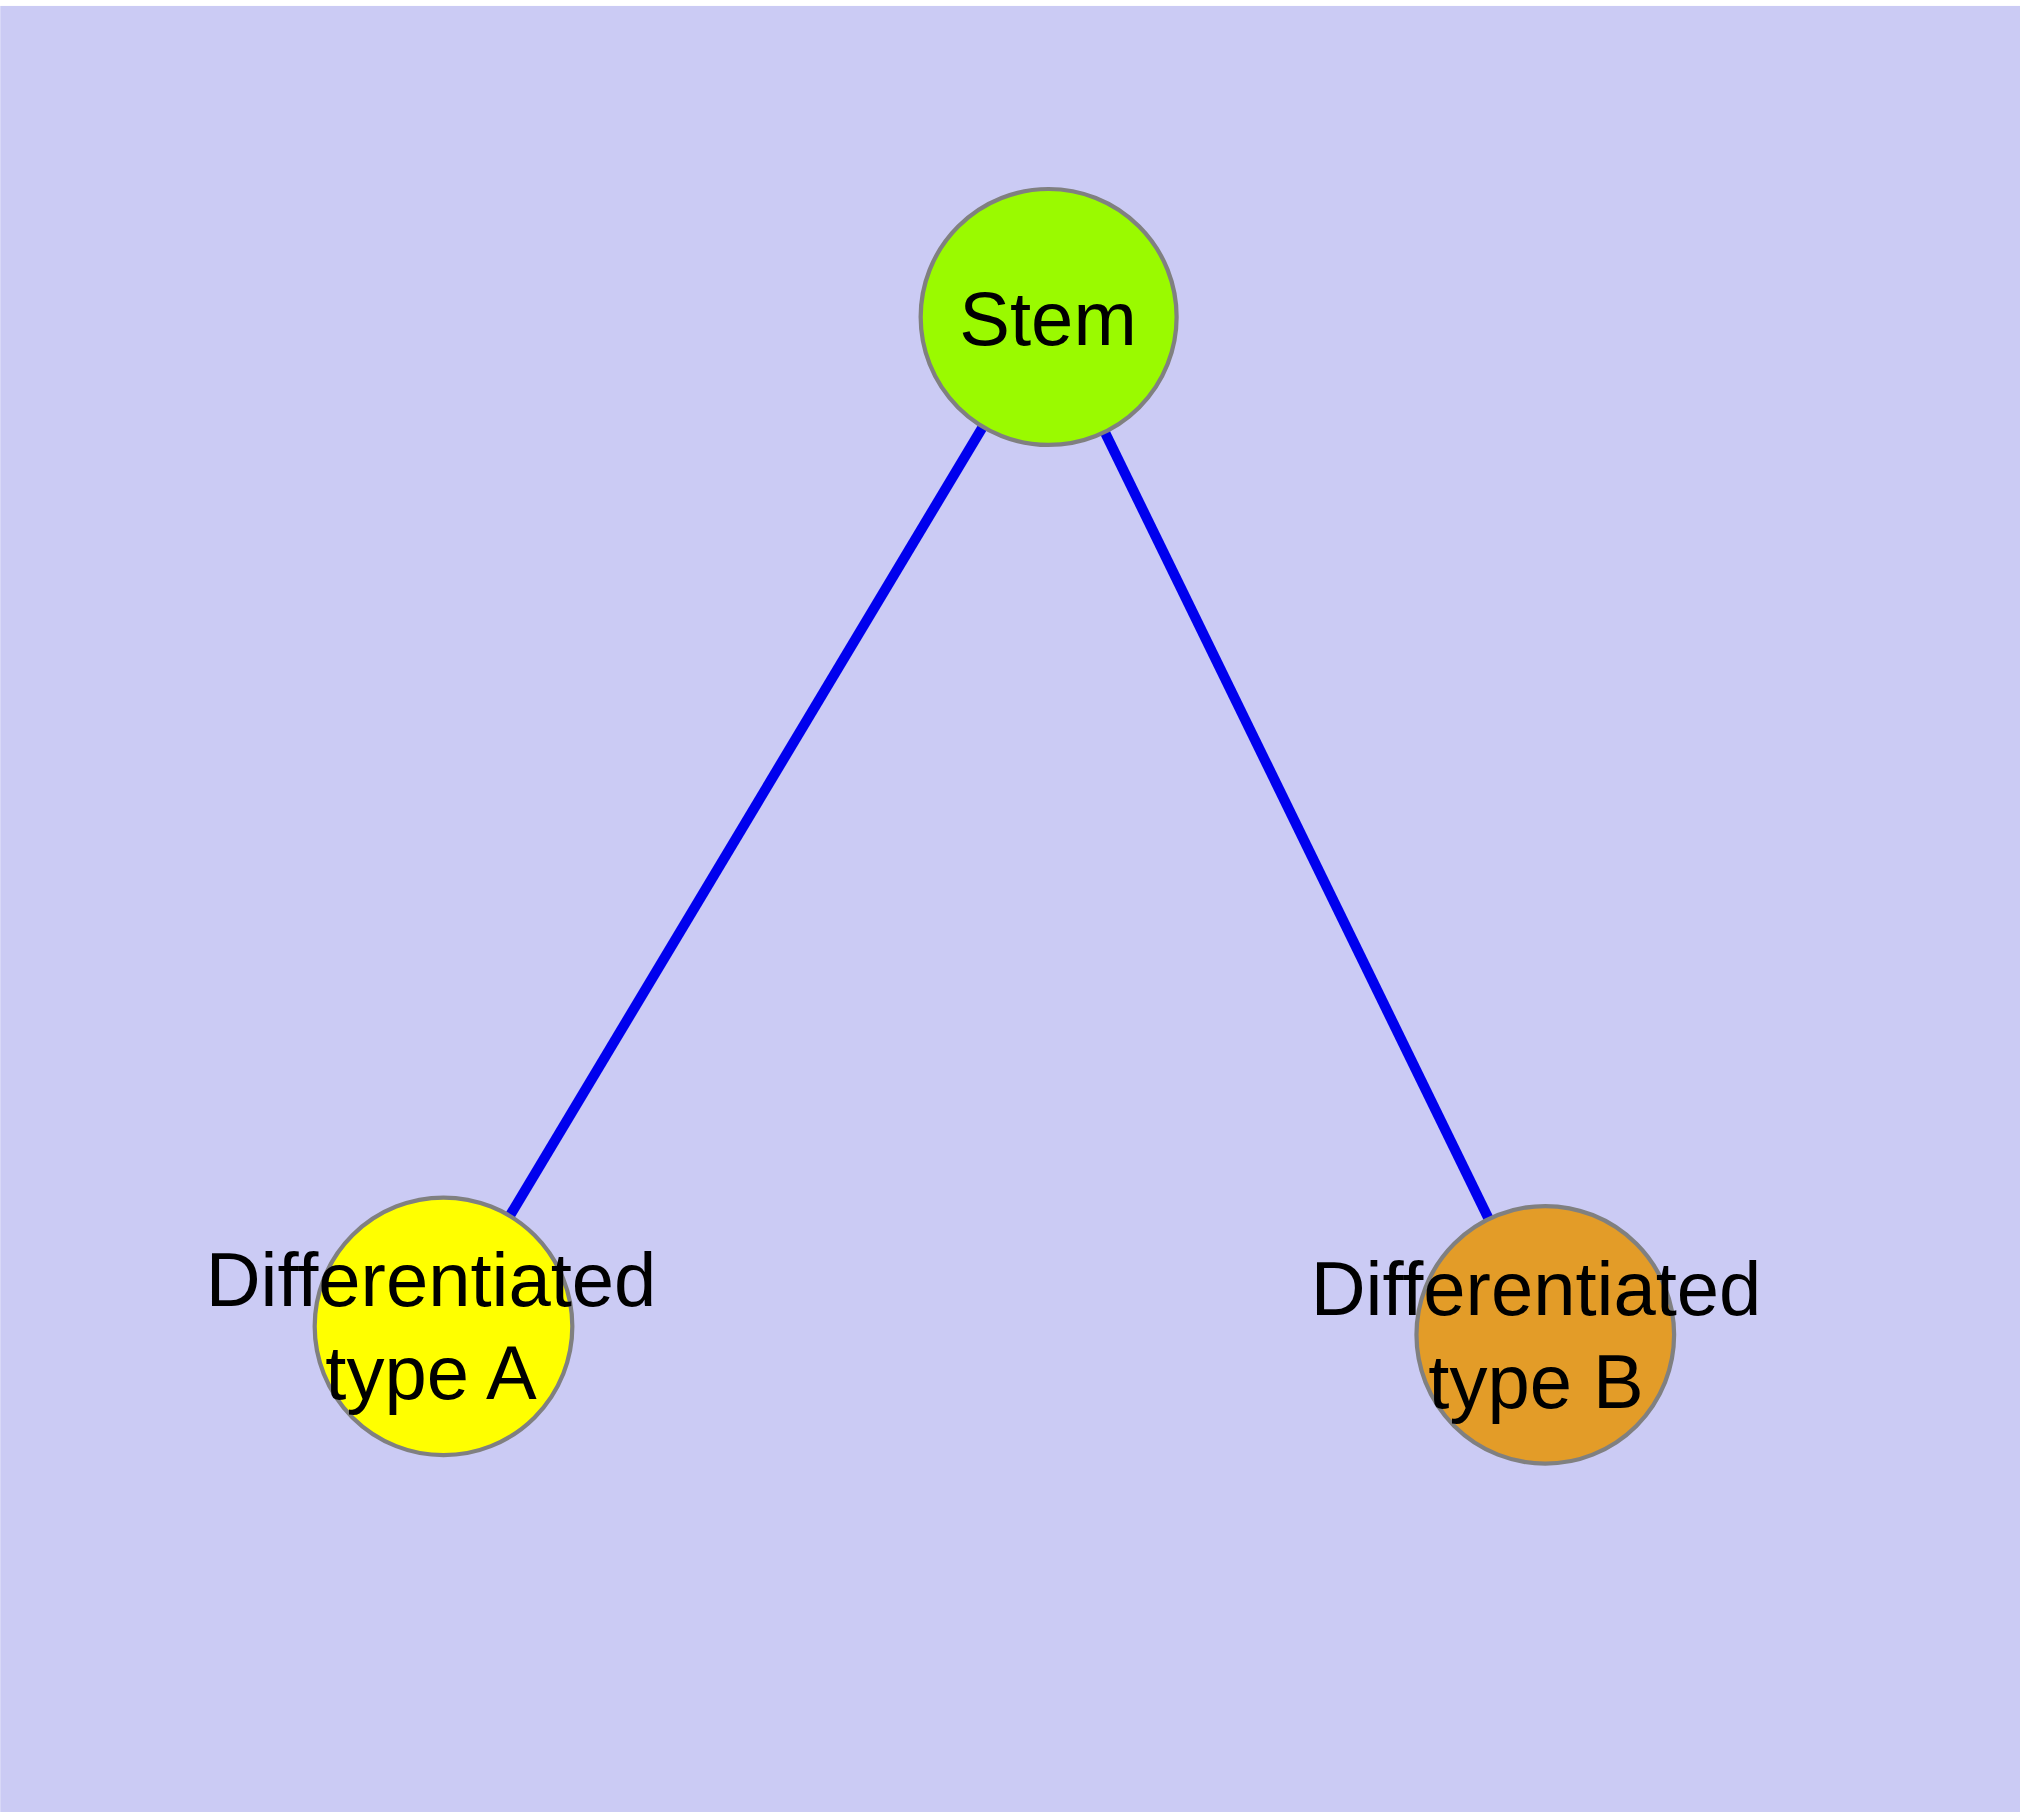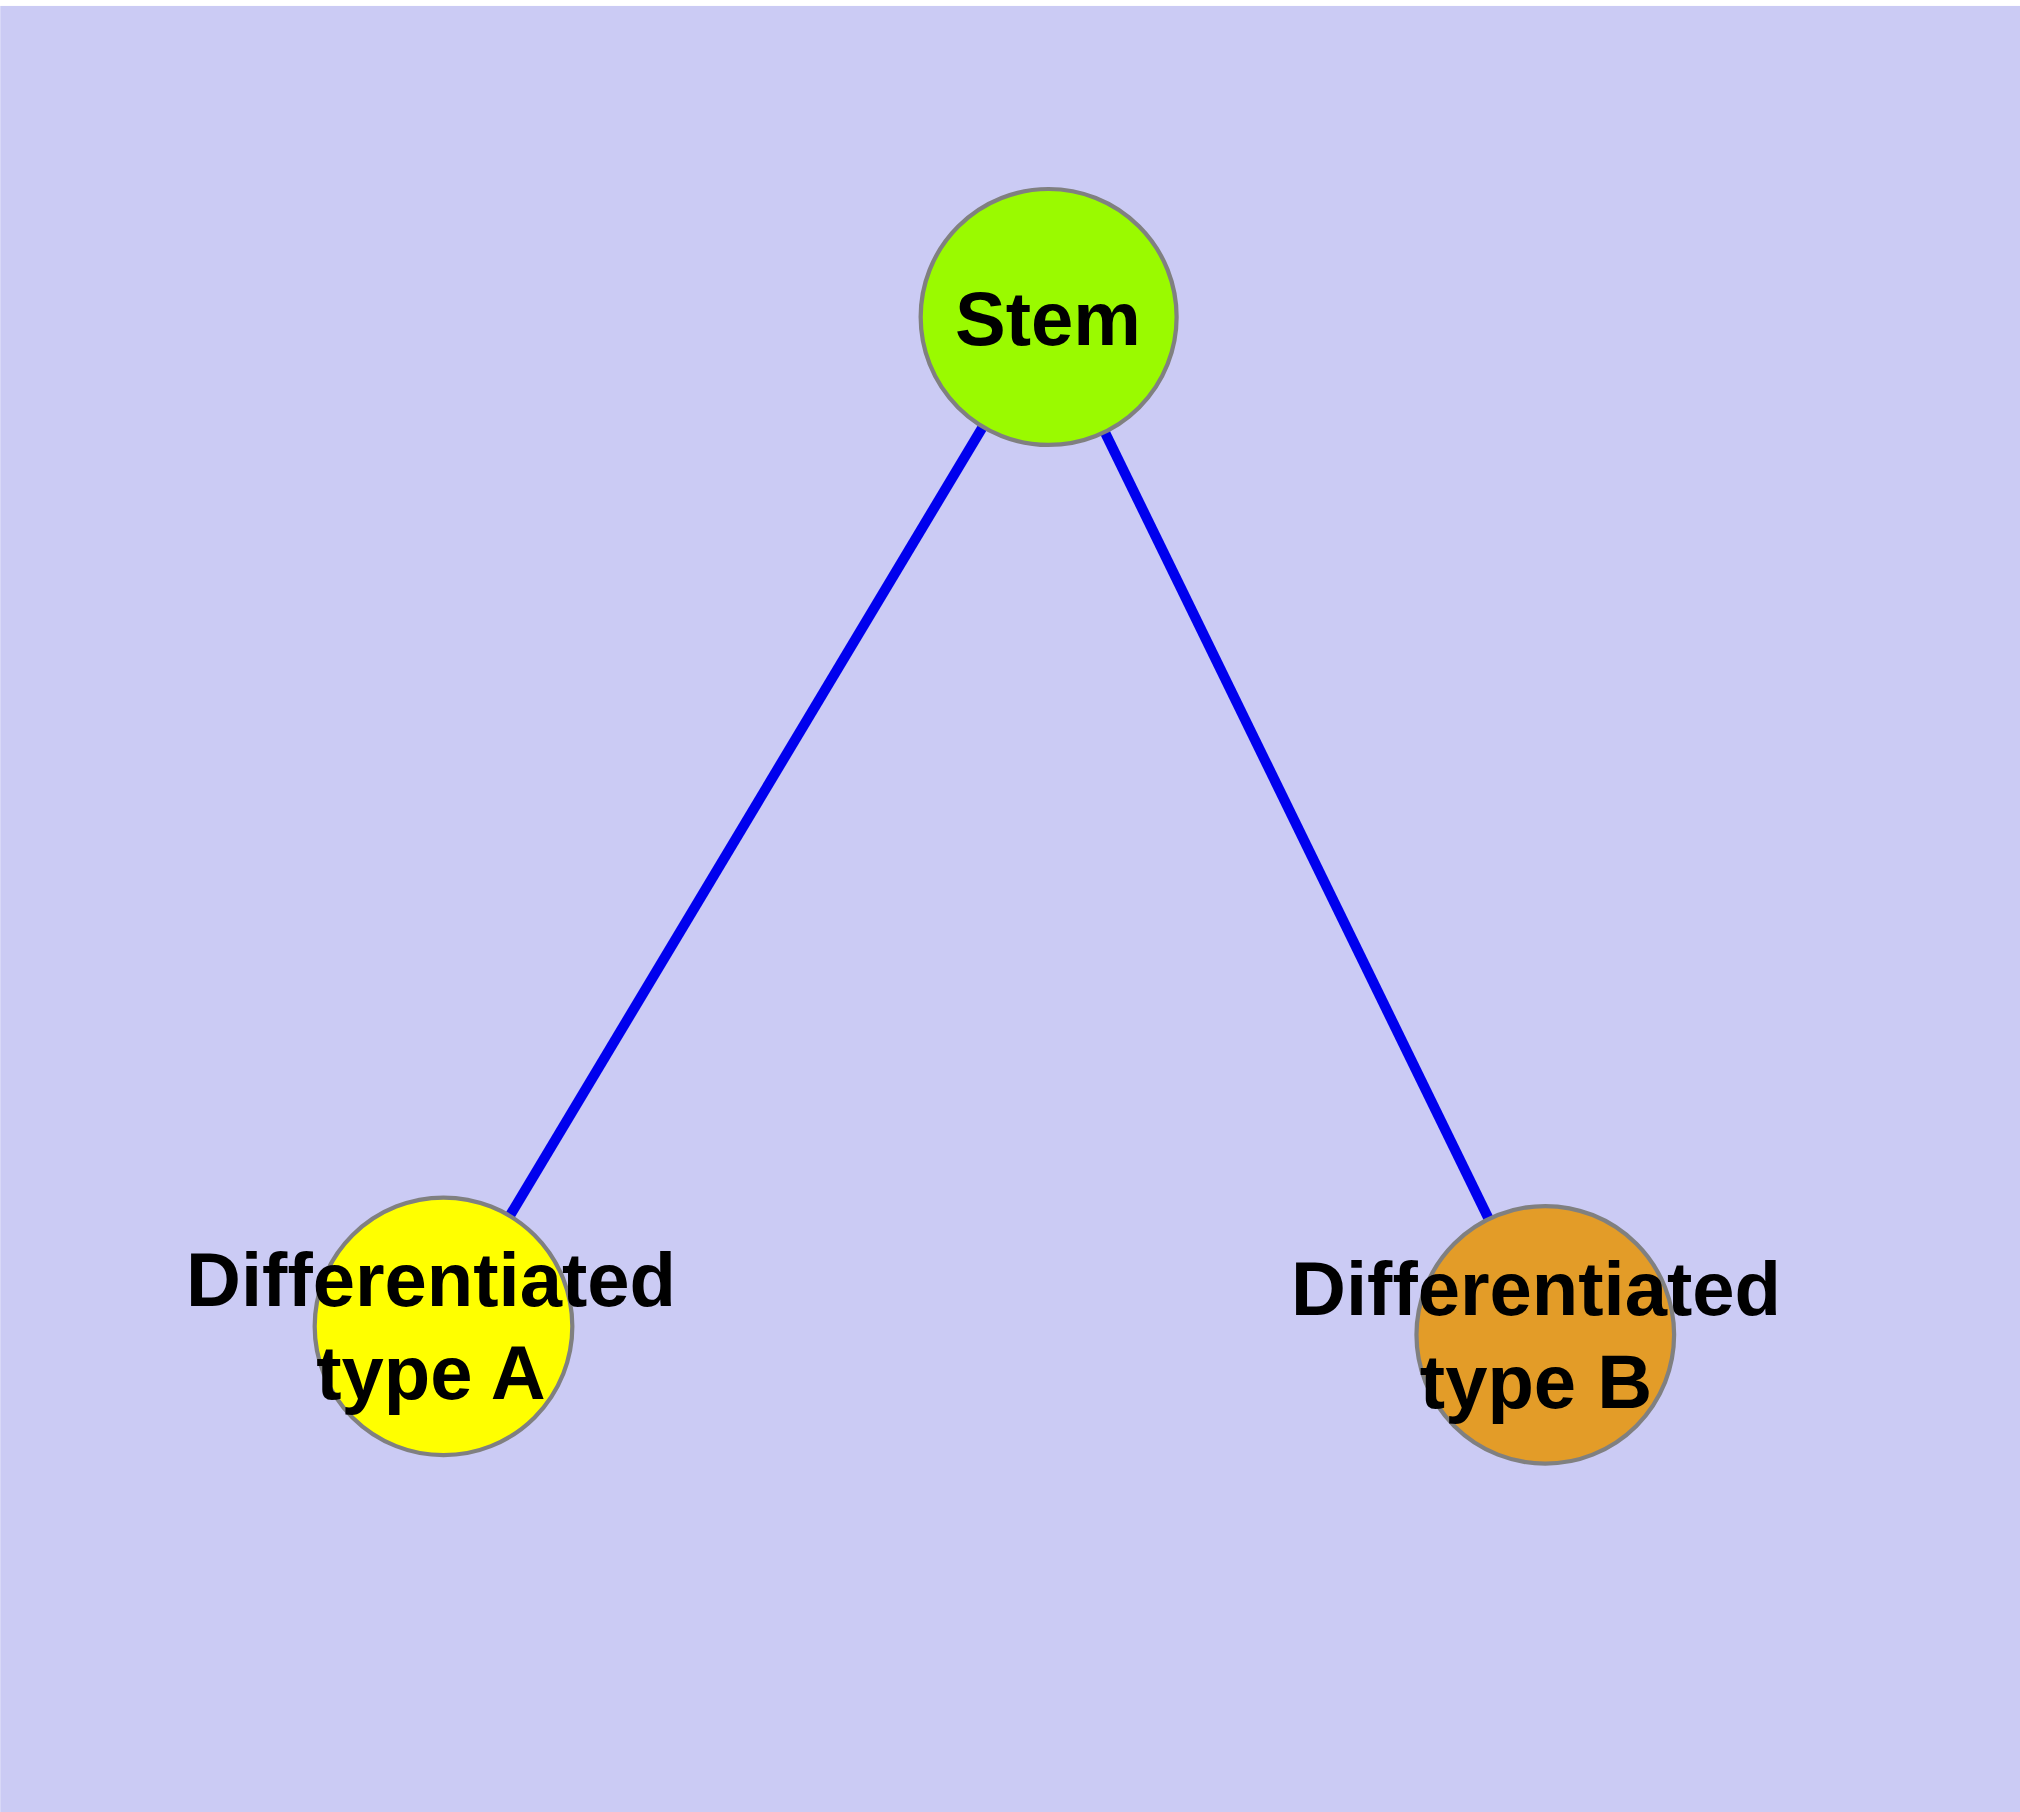--- a/index.html
+++ b/index.html
@@ -20,21 +20,21 @@
     position: absolute;
     left: 0;
     top: 0;
     display: block;
   }
   .node-label {
     position: absolute;
     transform: translate(-50%, -50%);
     text-align: center;
     white-space: pre-line;
-    font-weight: bold;
+    font-weight: normal;
     font-size: 76px;
     line-height: 1.22;
     color: #000000;
     letter-spacing: 0px;
     width: max-content;
     pointer-events: none;
   }
   #label-stem   { left: 1048px; top: 319px;  }
   #label-type-a { left: 431px;  top: 1327px; }
   #label-type-b { left: 1536px; top: 1336px; }

